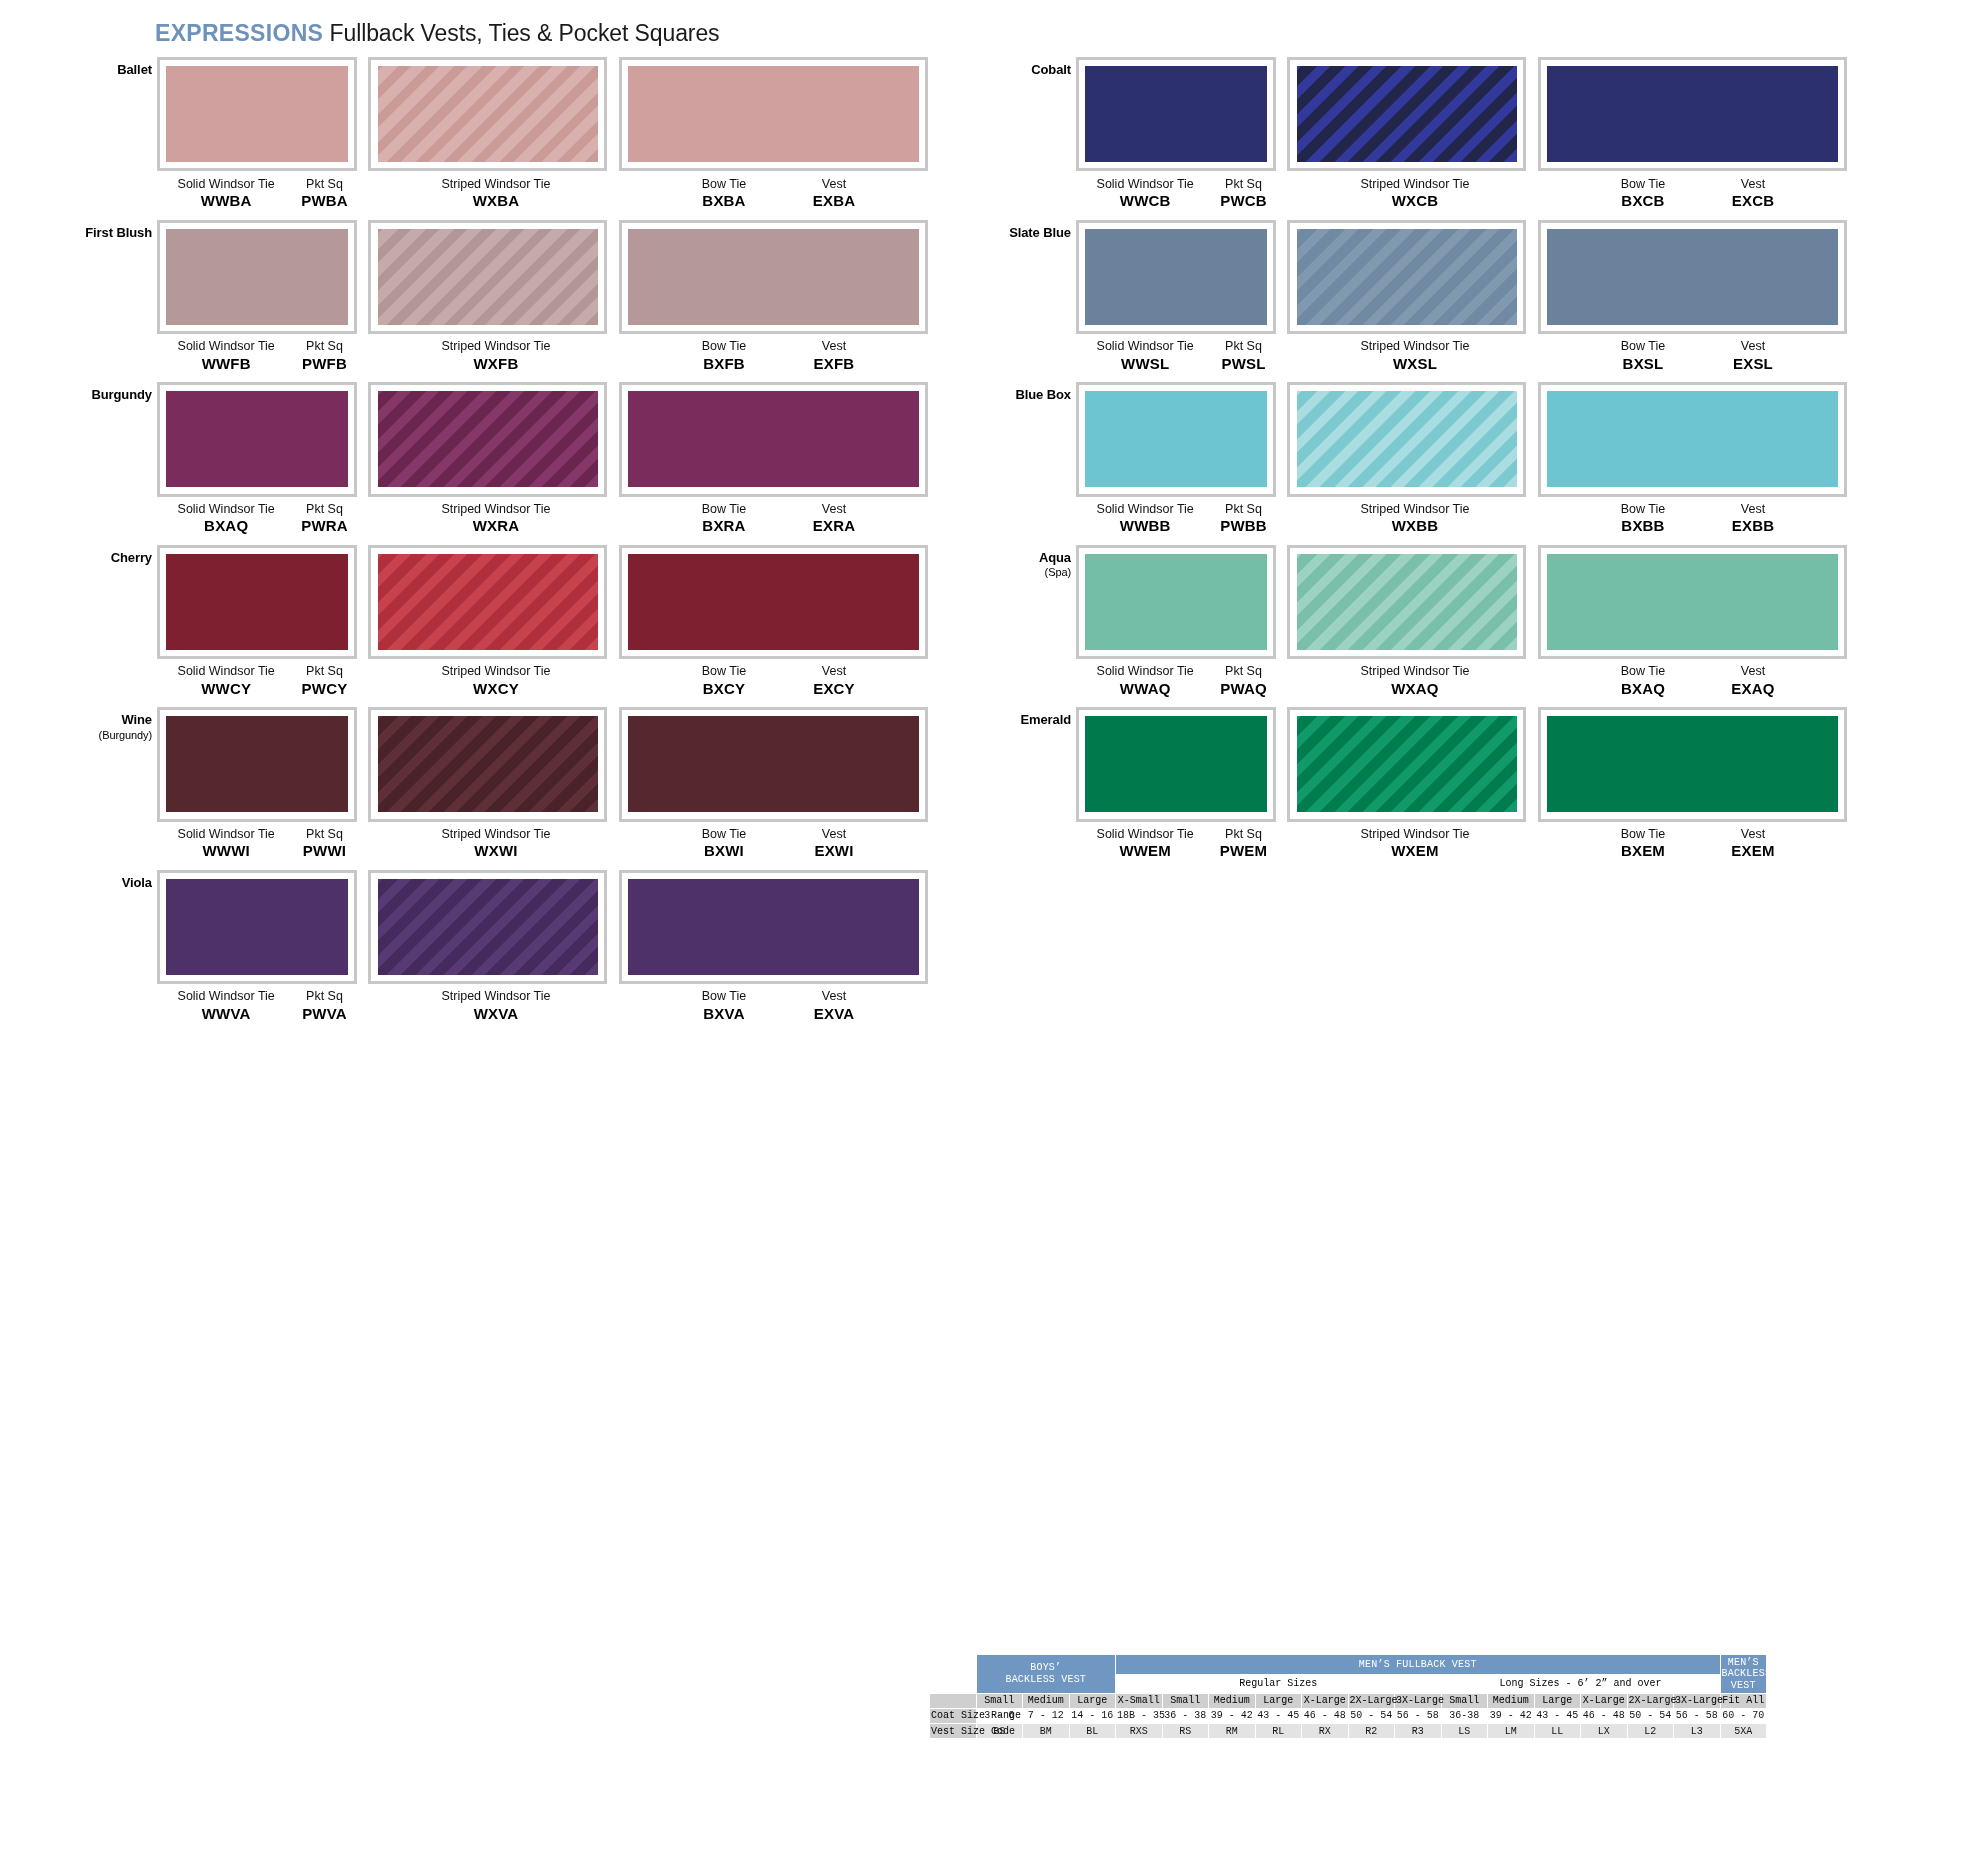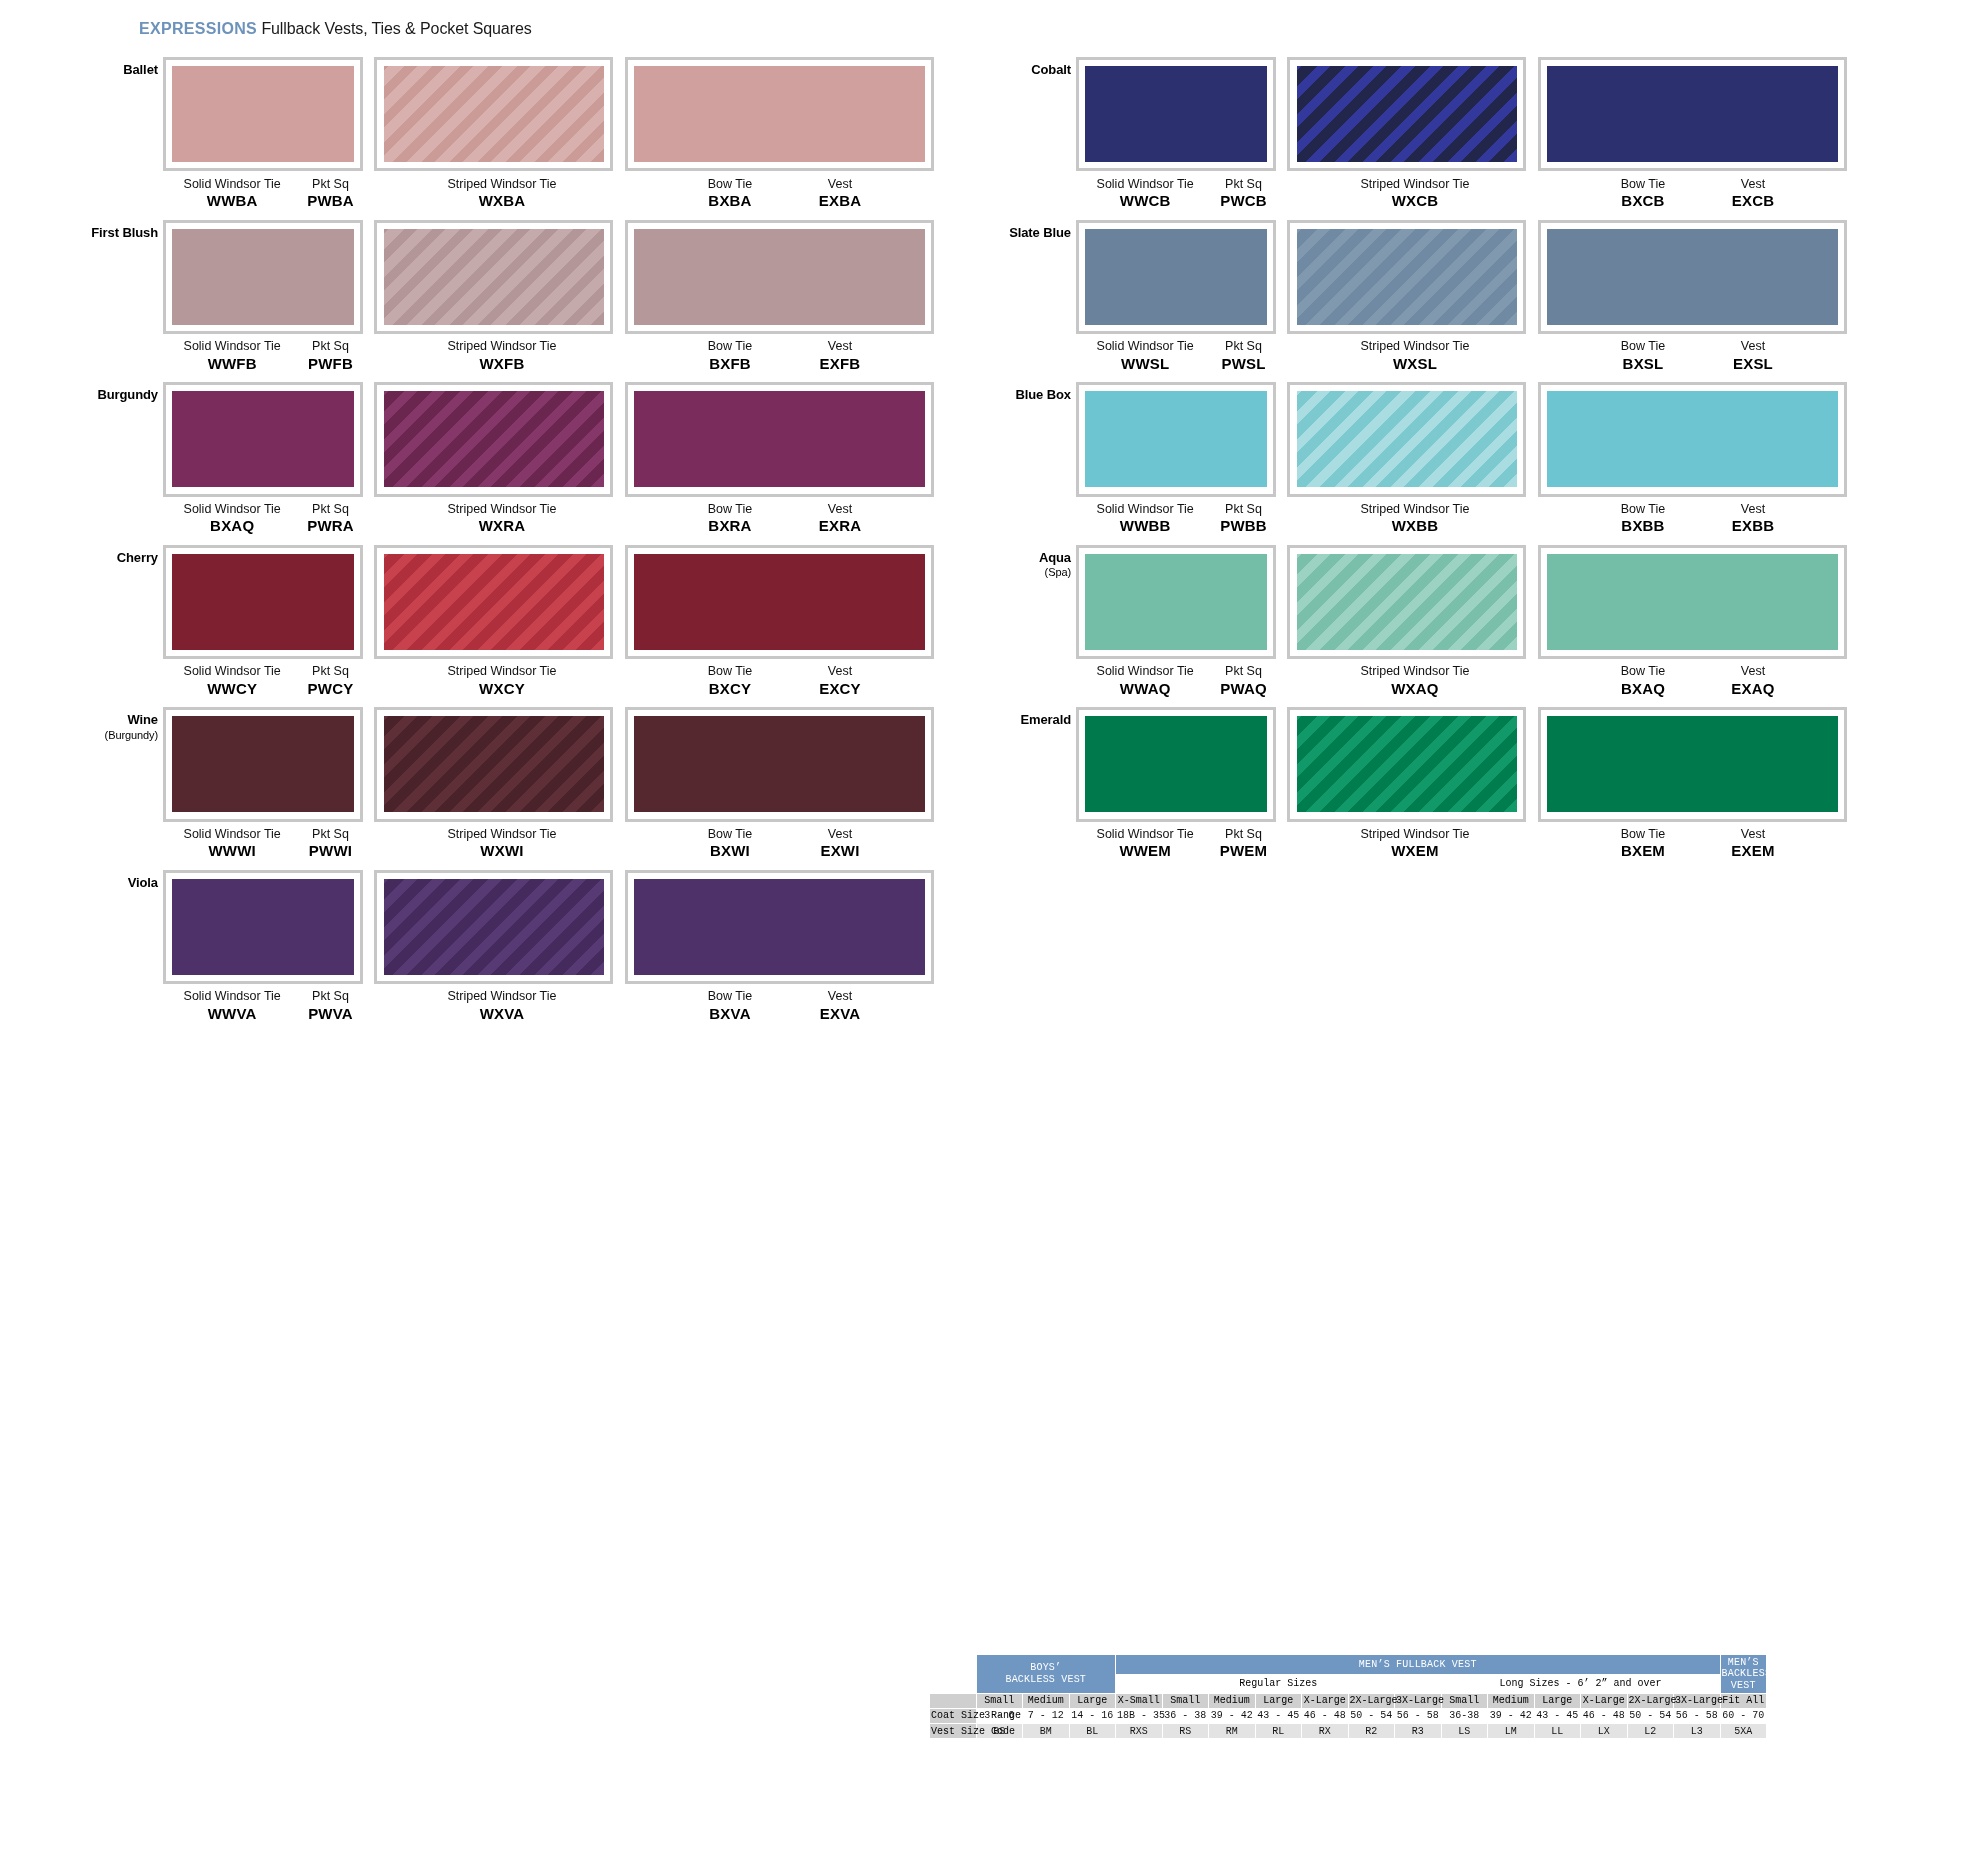--- a/index.html
+++ b/index.html
@@ -12,43 +12,43 @@
     position: relative;
     width: 1985px;
     height: 1868px;
     background: #ffffff;
     overflow: hidden;
   }
 
   
   .header {
     position: absolute;
-    left: 139px;
+    left: 155px;
     top: 20px;
-    font-size: 16px;
+    font-size: 23px;
     letter-spacing: -0.1px;
     white-space: nowrap;
   }
   .header .brand {
     font-weight: bold;
     color: #6d93bb;
     letter-spacing: 0.3px;
   }
   .header .sub {
     color: #1a1a1a;
     font-weight: normal;
   }
 
   
   .col {
     position: absolute;
     top: 57px;
     width: 939px;
   }
-  .col-left  { left: 31px; }
+  .col-left  { left: 25px; }
   .col-right { left: 944px; }
 
   
   .family {
     position: relative;
     margin-bottom: 5.2px;
   }
   .family-label {
     position: absolute;
     left: 0;

